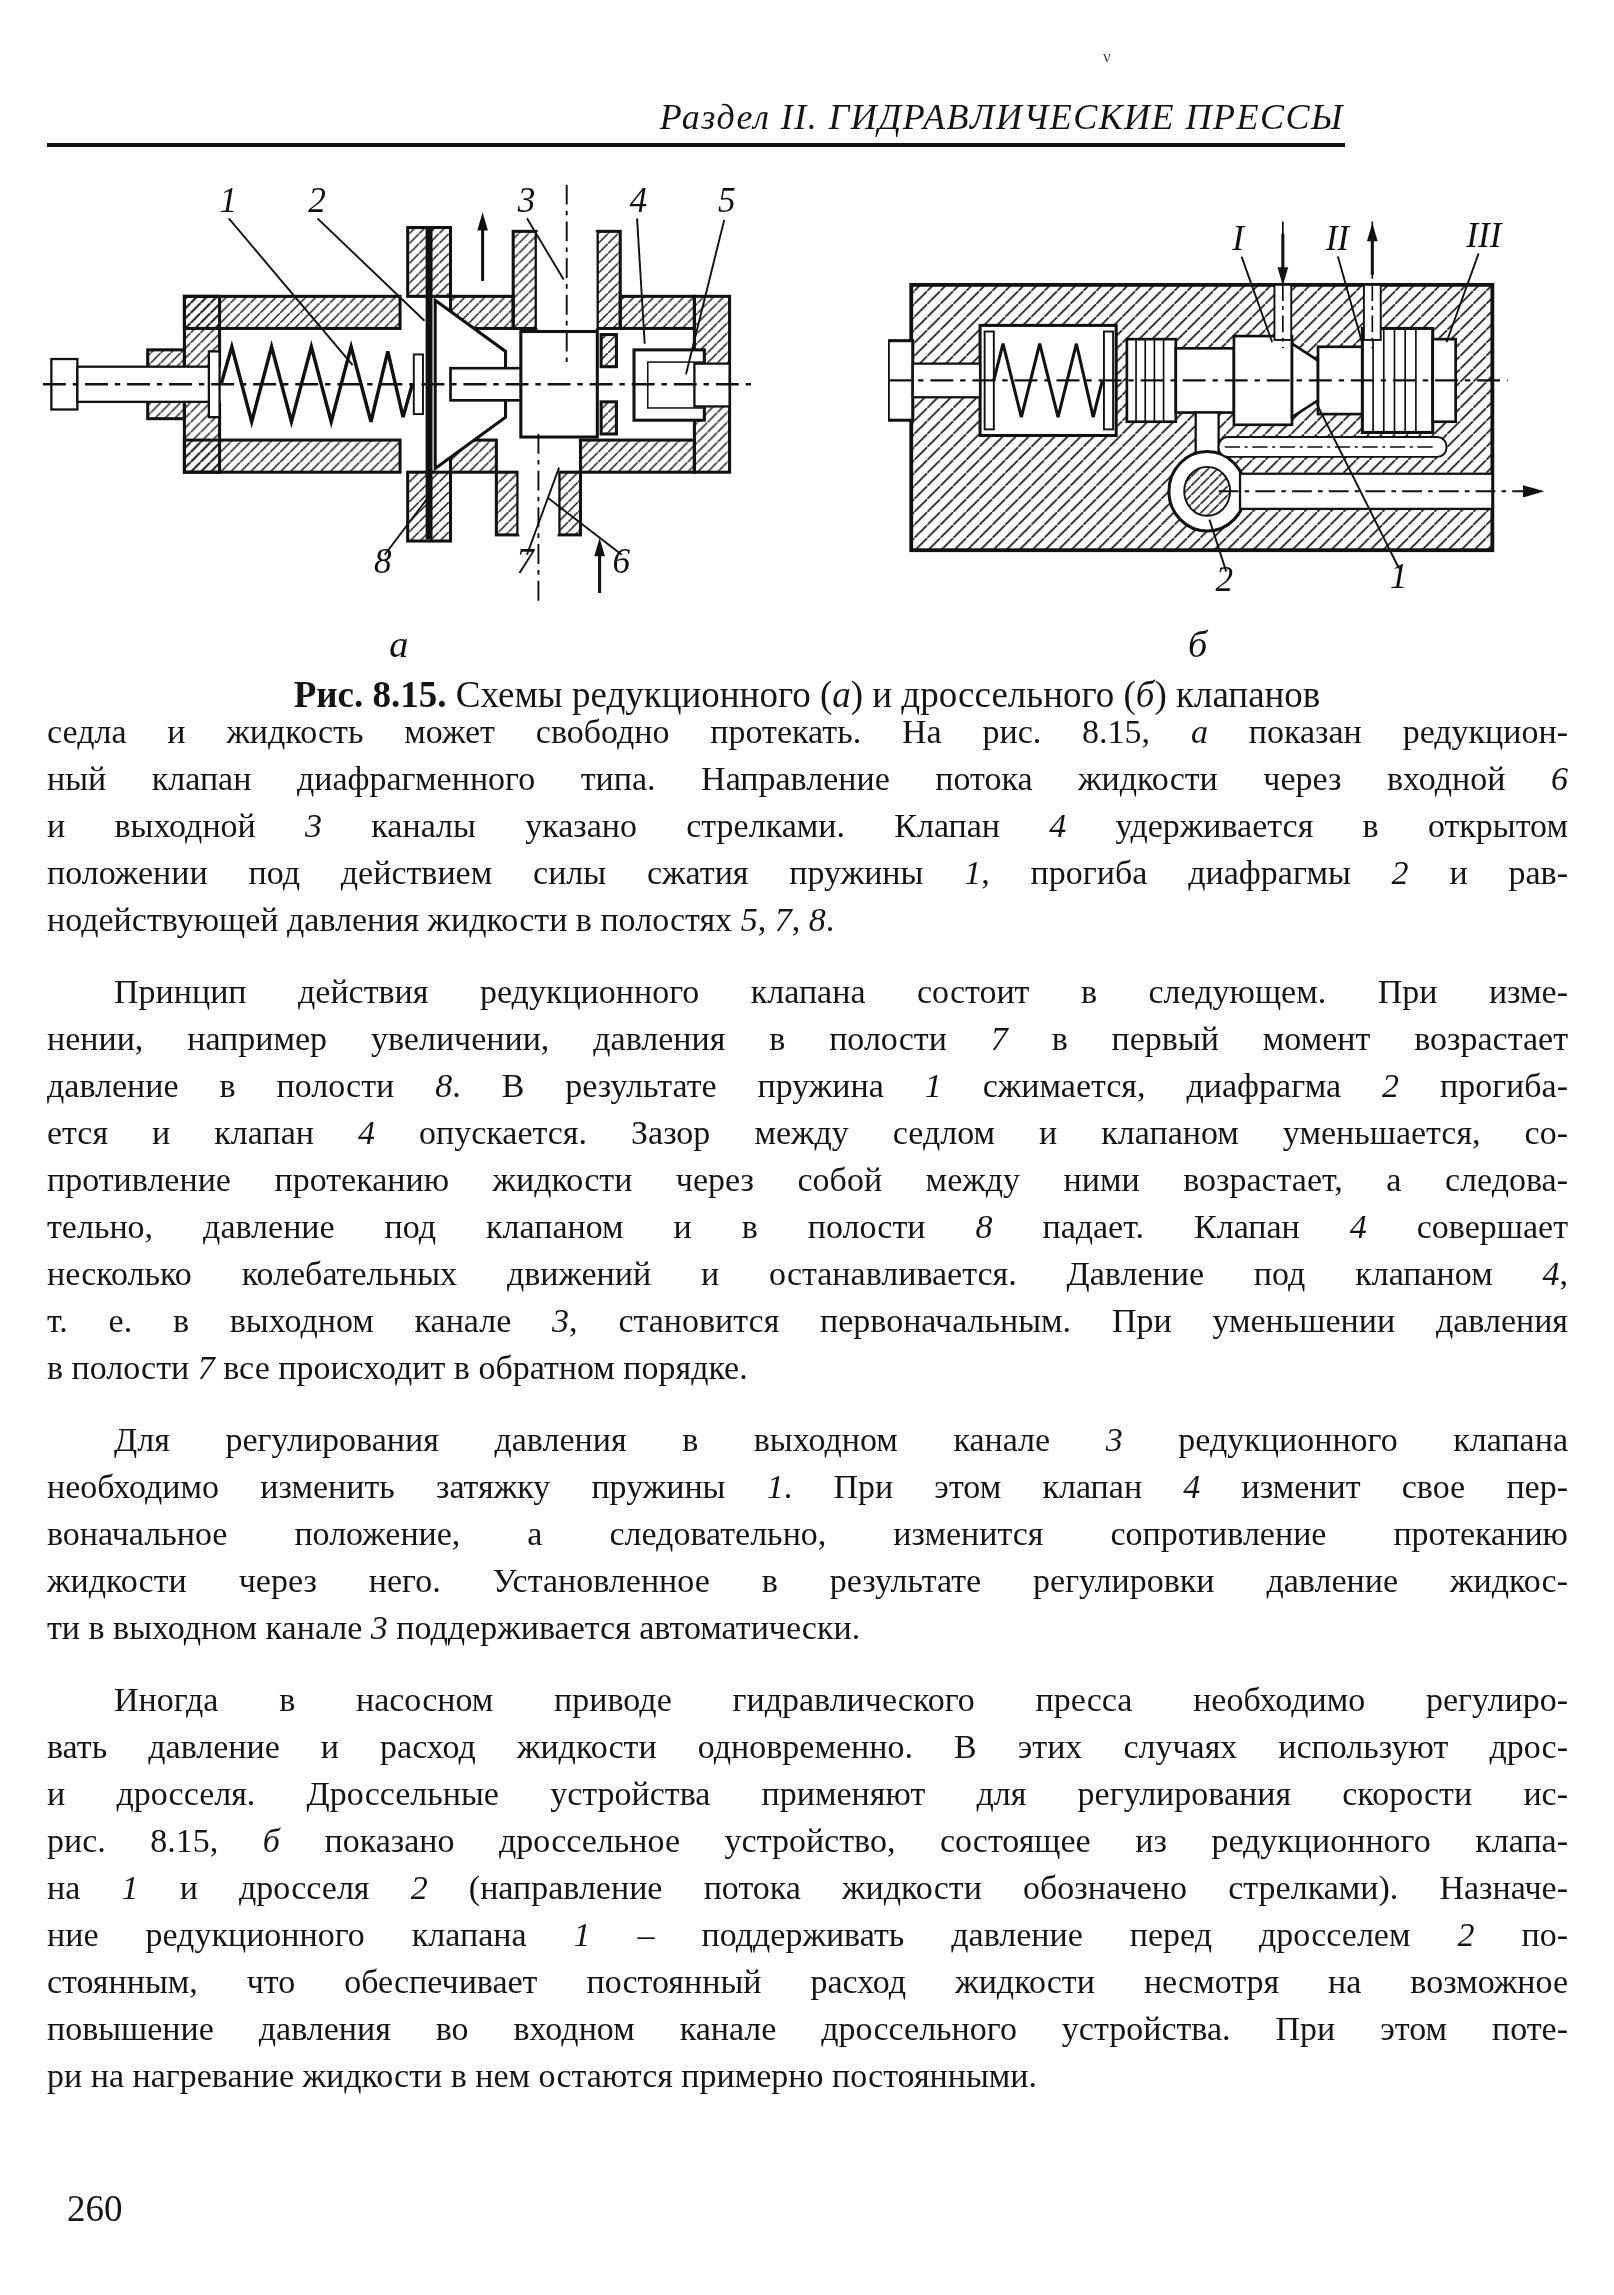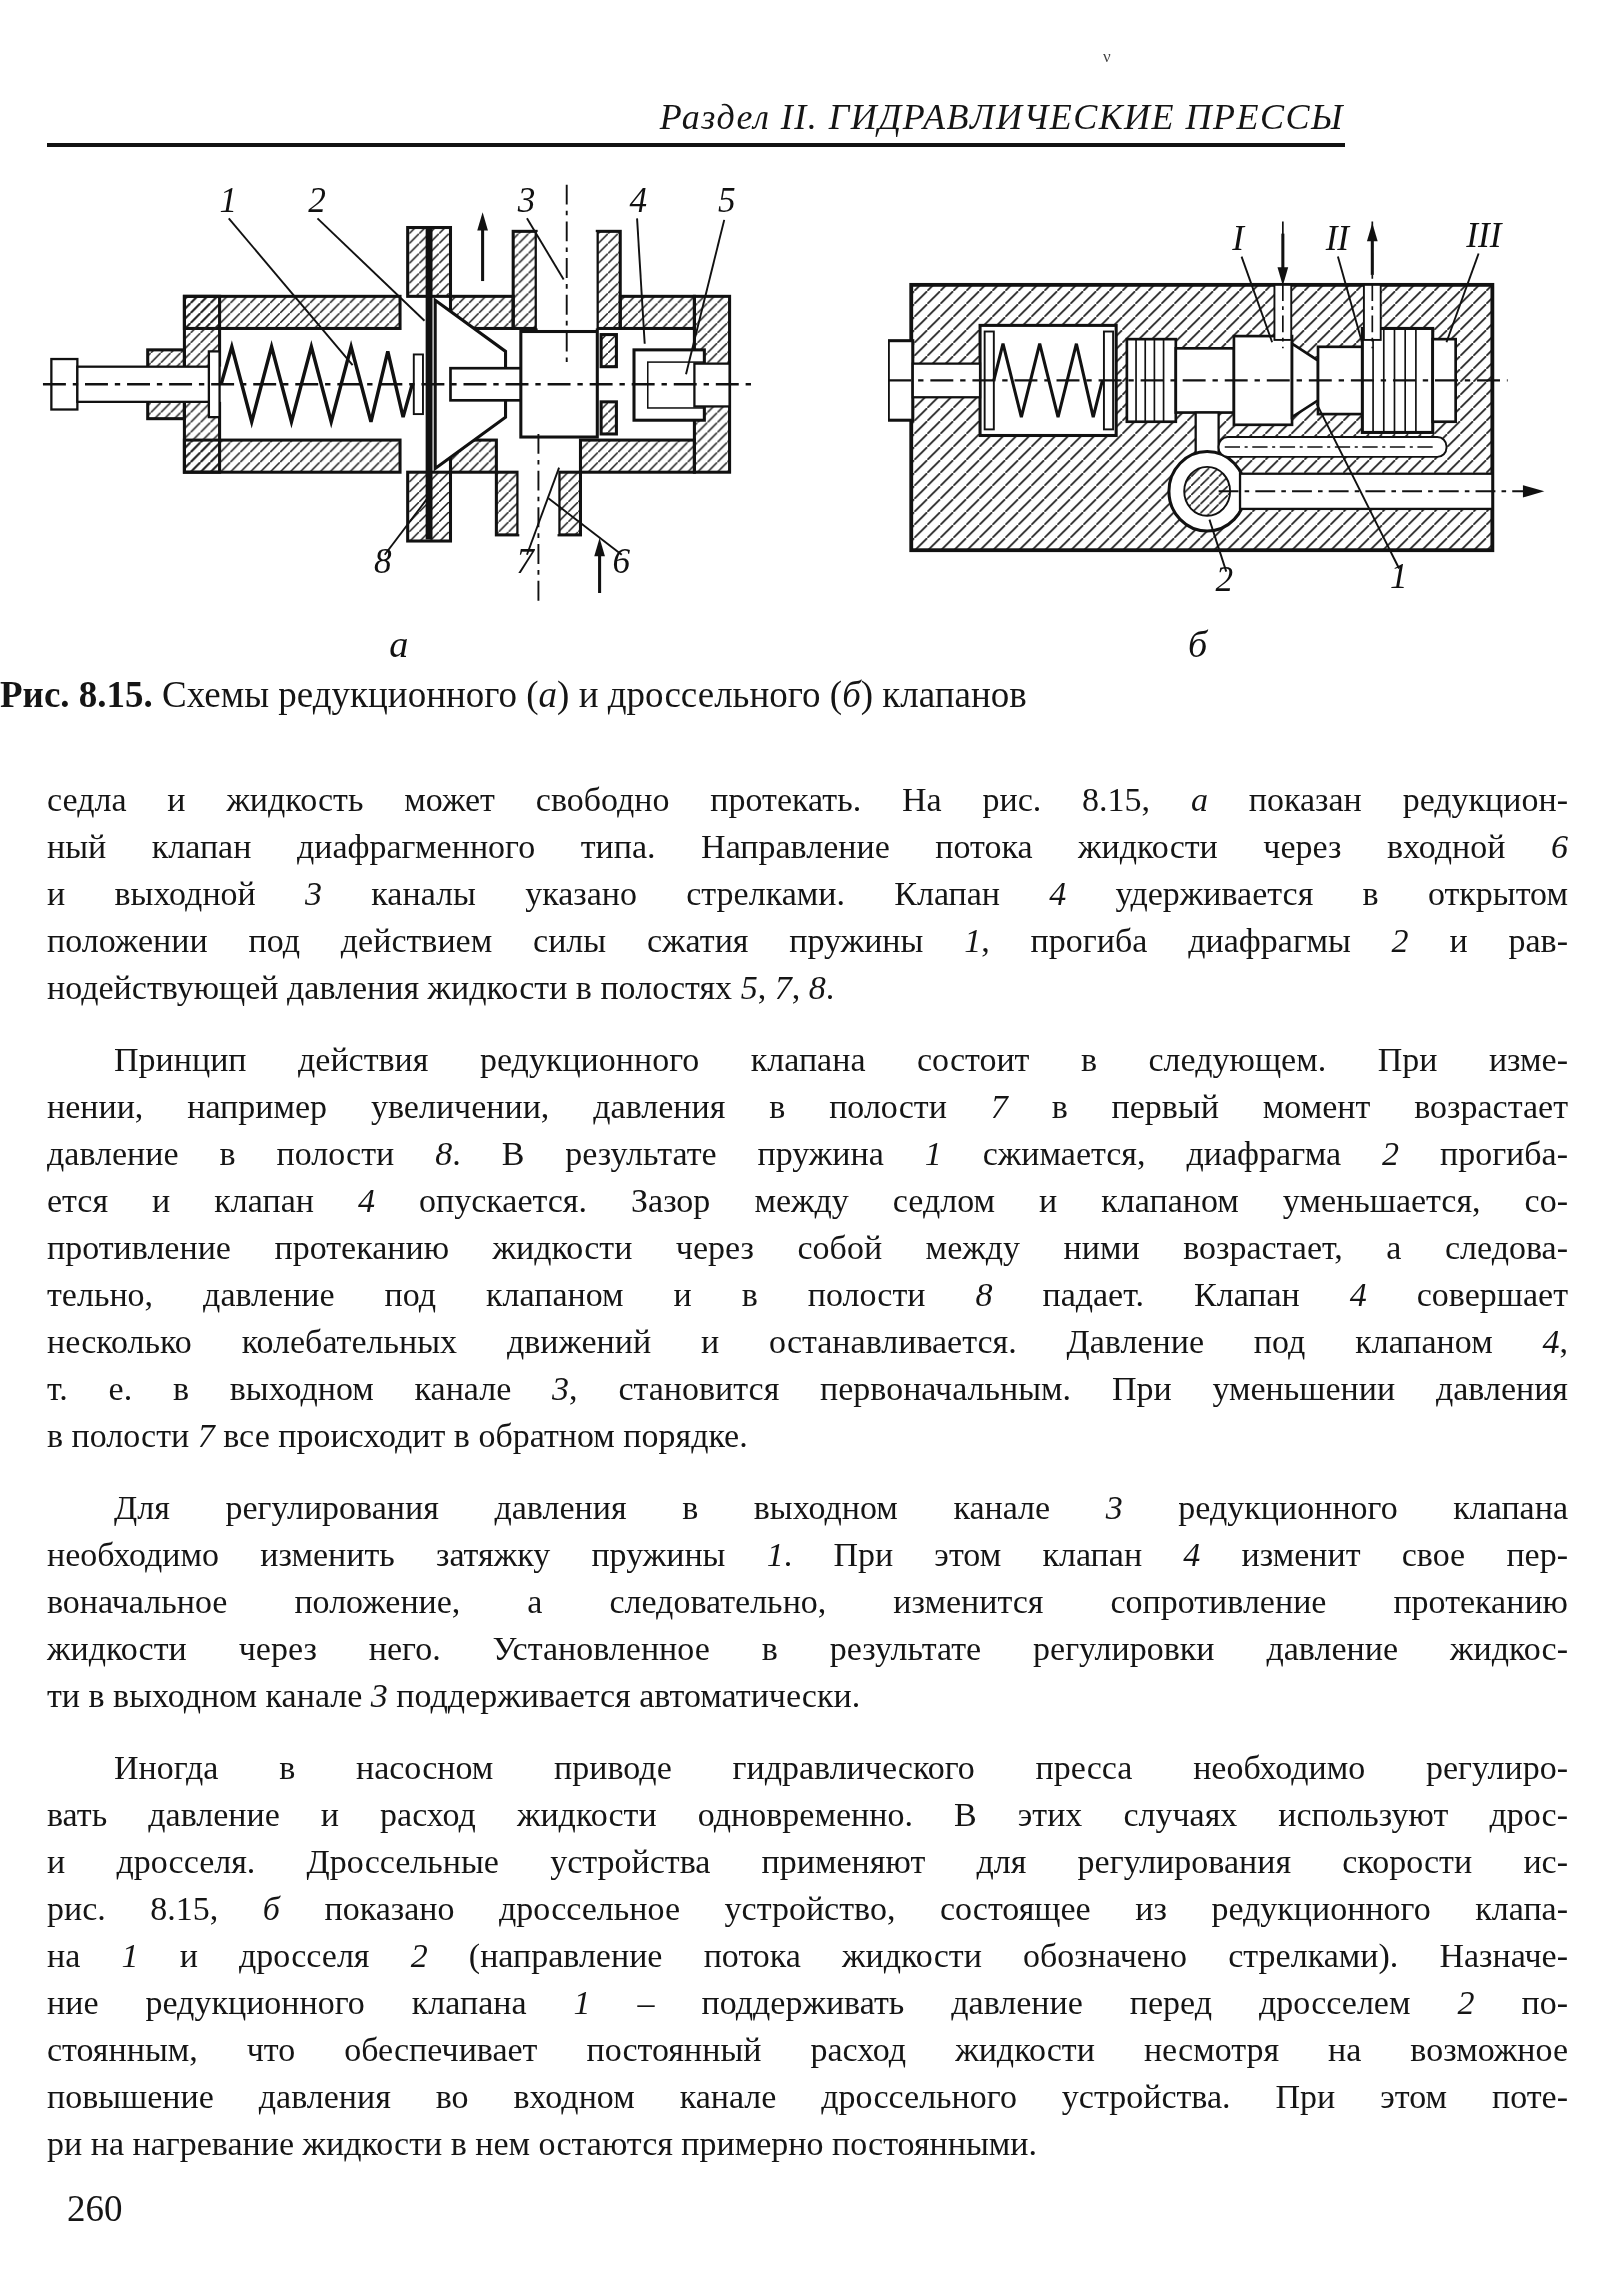--- a/index.html
+++ b/index.html
@@ -12,26 +12,26 @@
   #header-text{
     left:47px;top:96px;width:1297px;text-align:right;
     font-style:italic;font-size:36px;letter-spacing:1.5px;white-space:nowrap;
   }
   #header-rule{left:47px;top:143px;width:1298px;height:3.8px;background:#121212;}
   #artifact{left:1103px;top:47px;font-size:17px;color:#444;}
   
   #diagram-a{left:31px;top:174px;width:735px;height:497px;}
   #diagram-b{left:888px;top:174px;width:727px;height:497px;}
   #figure-caption{
-    left:0;top:673px;width:1614px;text-align:left;font-size:37px;white-space:nowrap;
+    left:0;top:673px;width:1614px;text-align:center;font-size:37px;white-space:nowrap;
   }
   .bd{font-weight:bold;}
   .it{font-style:italic;}
   
-  #body-text{left:47px;top:776px;width:1521px;font-size:34px;line-height:47px;}
+  #body-text{left:47px;top:708px;width:1521px;font-size:34px;line-height:47px;}
   .para{margin:0;}
   .tline{text-align:justify;text-align-last:justify;height:47px;white-space:nowrap;}
   .tline.lastline{text-align-last:left;}
   .tline.firstindent{text-indent:67px;margin-top:25px;}
   #page-number{left:67px;top:2187px;font-size:37px;}
   
   svg{display:block;}
   .co{font-family:"Liberation Serif",serif;font-style:italic;font-size:46px;fill:#111;}
   .colbl{font-size:50px;}
 </style>

